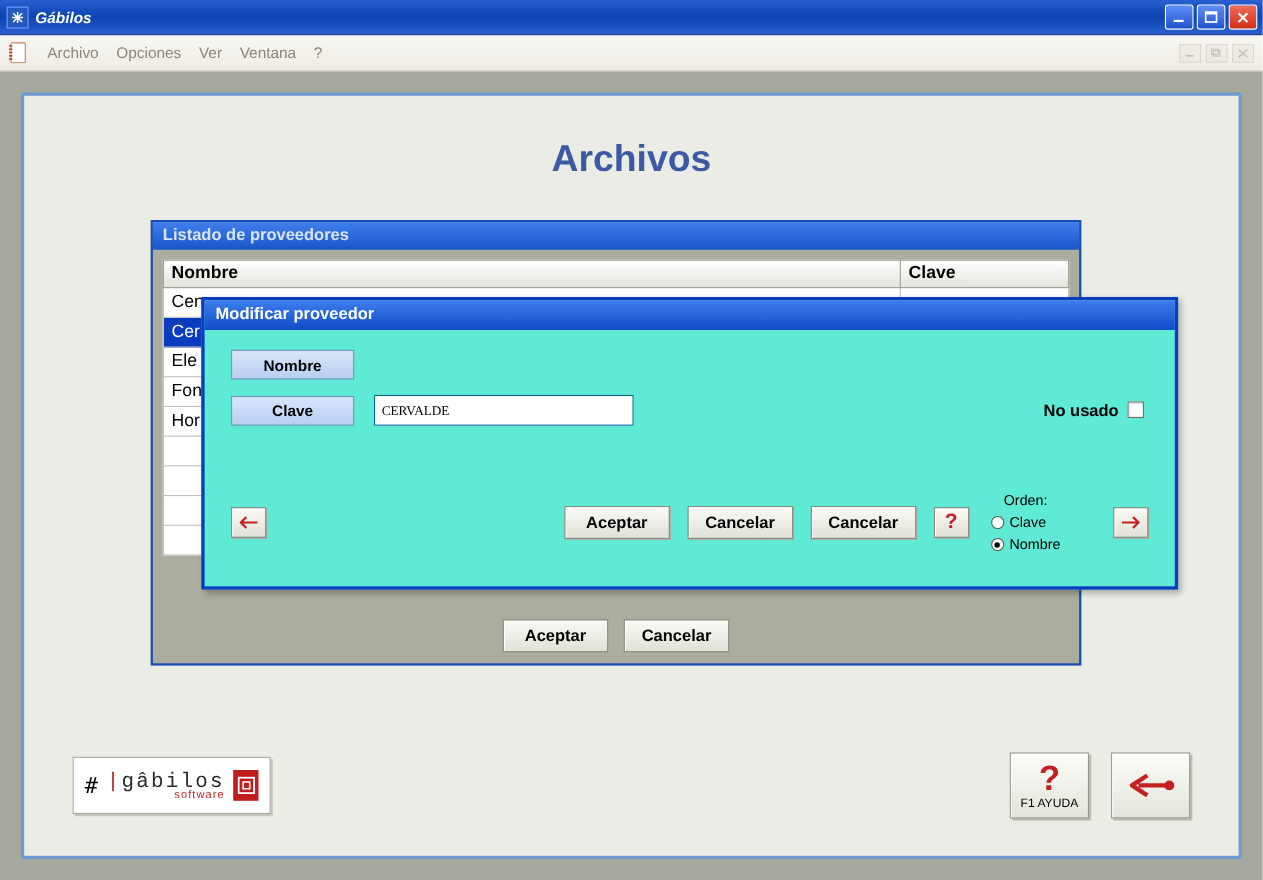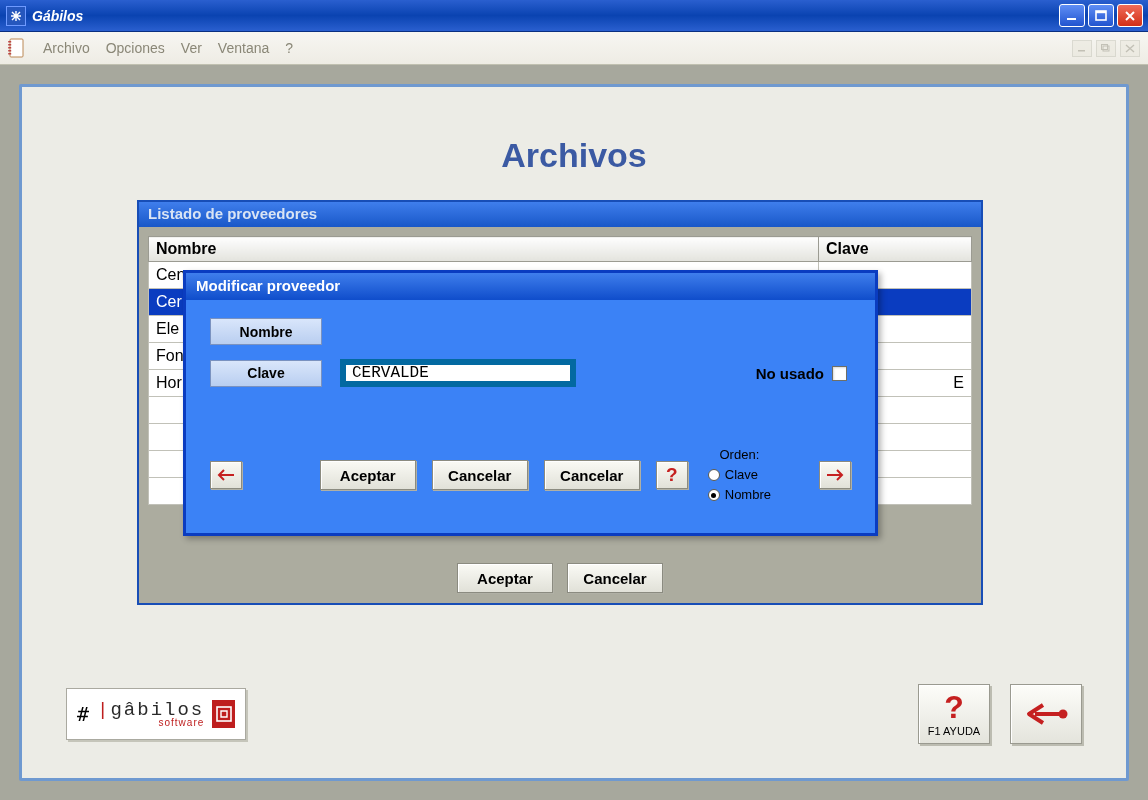--- a/index.html
+++ b/index.html
@@ -38,21 +38,21 @@
   .mdi-ctrls { margin-left:auto; display:flex; gap:4px; padding-right:2px; opacity:.45;}
   .mdi-ctrls .mdi-btn { width:20px; height:17px; border:1px solid #bdbdb0; background:#e7e5da; display:flex; align-items:center; justify-content:center;}
   
   
   .mdi-area { height:735px; background:#a7a89d; padding:19px; }
   .inner-frame {
     width:100%; height:100%; background:#ECECE6;
     border:3px solid #6f99d0; border-radius:2px;
     position:relative; display:flex; flex-direction:column; align-items:center;
   }
-  .page-title { color:#3b5aa3; font-size:34px; font-weight:bold; margin-top:49px; }
+  .page-title { color:#3b5aa3; font-size:34px; font-weight:bold; margin-top:38px; }
 
   
   .list-window {
     position:absolute; left:115px; top:113px; width:846px; height:405px;
     border:2px solid #174db6; background:#ACAC9F;
   }
   .list-titlebar {
     height:25px;
     background:linear-gradient(to bottom,#3f7eec,#1857c8);
     color:#d9e4f4; font-size:15px; font-weight:bold;
@@ -85,47 +85,47 @@
     background:linear-gradient(to bottom,#fdfdf9,#e4e4dc);
     border:1px solid #9a9a90;
     box-shadow: inset 1px 1px 0 #fff, 2px 2px 0 #bcbcb1;
     display:flex; flex-direction:column; align-items:center; justify-content:center; cursor:pointer;
     font-size:11px; gap:2px;
   }
   .btn-big .q { color:#c52020; font-size:32px; font-weight:bold; line-height:1;}
   
   
   .modal {
-    position:absolute; left:161px; top:183px; width:695px; height:266px;
-    border:3px solid #0a3cc0; background:#3b82f6;
+    position:absolute; left:161px; top:183px; width:888px; height:266px;
+    border:3px solid #0a3cc0; background:#5eead4;
     box-shadow: 3px 3px 6px rgba(0,0,0,.3);
   }
   .modal-title {
     height:27px;
     background:linear-gradient(to bottom,#3f7eec,#0f4dcb);
     color:#fff; font-weight:bold; font-size:15px;
     padding:4px 10px;
   }
   .modal-body { padding:18px 24px 12px 24px; }
   .form-row { display:flex; align-items:center; gap:18px; margin-bottom:14px; }
   .field-label {
     width:112px; height:27px;
     background:linear-gradient(to bottom,#d9e6fb,#b9cef0);
     border:1px solid #7a92c0;
     display:flex; align-items:center; justify-content:center;
     font-weight:bold; font-size:14px;
   }
   .text-input {
-    height:28px; border:6px solid #0369a1; background:#fff; padding:0 6px;
-    font-size:16px; font-family:Liberation Mono, monospace;
+    height:28px; border:1px solid #0369a1; background:#fff; padding:0 6px;
+    font-size:12px; font-family:Liberation Serif, serif;
   }
   .nombre-wrap { width:464px; height:28px; border:1px solid #9a9a90; background:#fffab8; position:relative; padding:0 6px; display:flex; align-items:center; font-size:16px;}
   .nombre-sel { background:#194fd3; color:#fff; padding:1px 2px;}
   .text-input.clave { width:236px; }
-  .no-usado { margin-left:auto; display:flex; align-items:center; gap:8px; font-weight:bold; font-size:15px; padding-right:4px;}
+  .no-usado { margin-left:auto; display:flex; align-items:flex-start; gap:8px; font-weight:bold; font-size:15px; padding-right:4px;}
   .checkbox { width:15px; height:15px; background:#fff; border:1px solid #6f6f66; box-shadow: inset 1px 1px 2px rgba(0,0,0,.15);}
 
   .modal-footer { display:flex; align-items:center; gap:16px; padding:32px 24px 0 24px; }
   .orden-box { font-size:13px; line-height:1.55; margin-left:4px;}
   .orden-box .orden-title { font-weight:normal;text-align:center; }
   .radio-row { display:flex; align-items:center; gap:5px; }
   .radio { width:12px; height:12px; border-radius:50%; border:1px solid #5a5a52; background:#fff; display:flex; align-items:center; justify-content:center;}
   .radio.checked::after { content:''; width:5px; height:5px; border-radius:50%; background:#000; display:block;}
 
   

